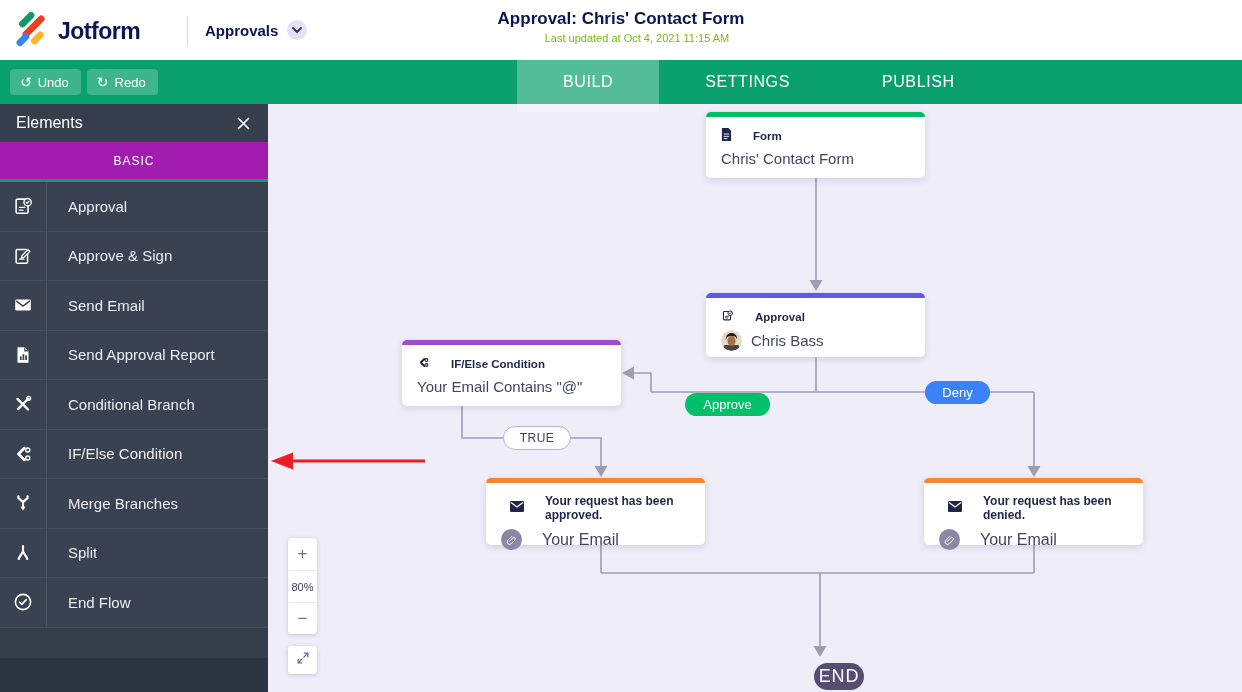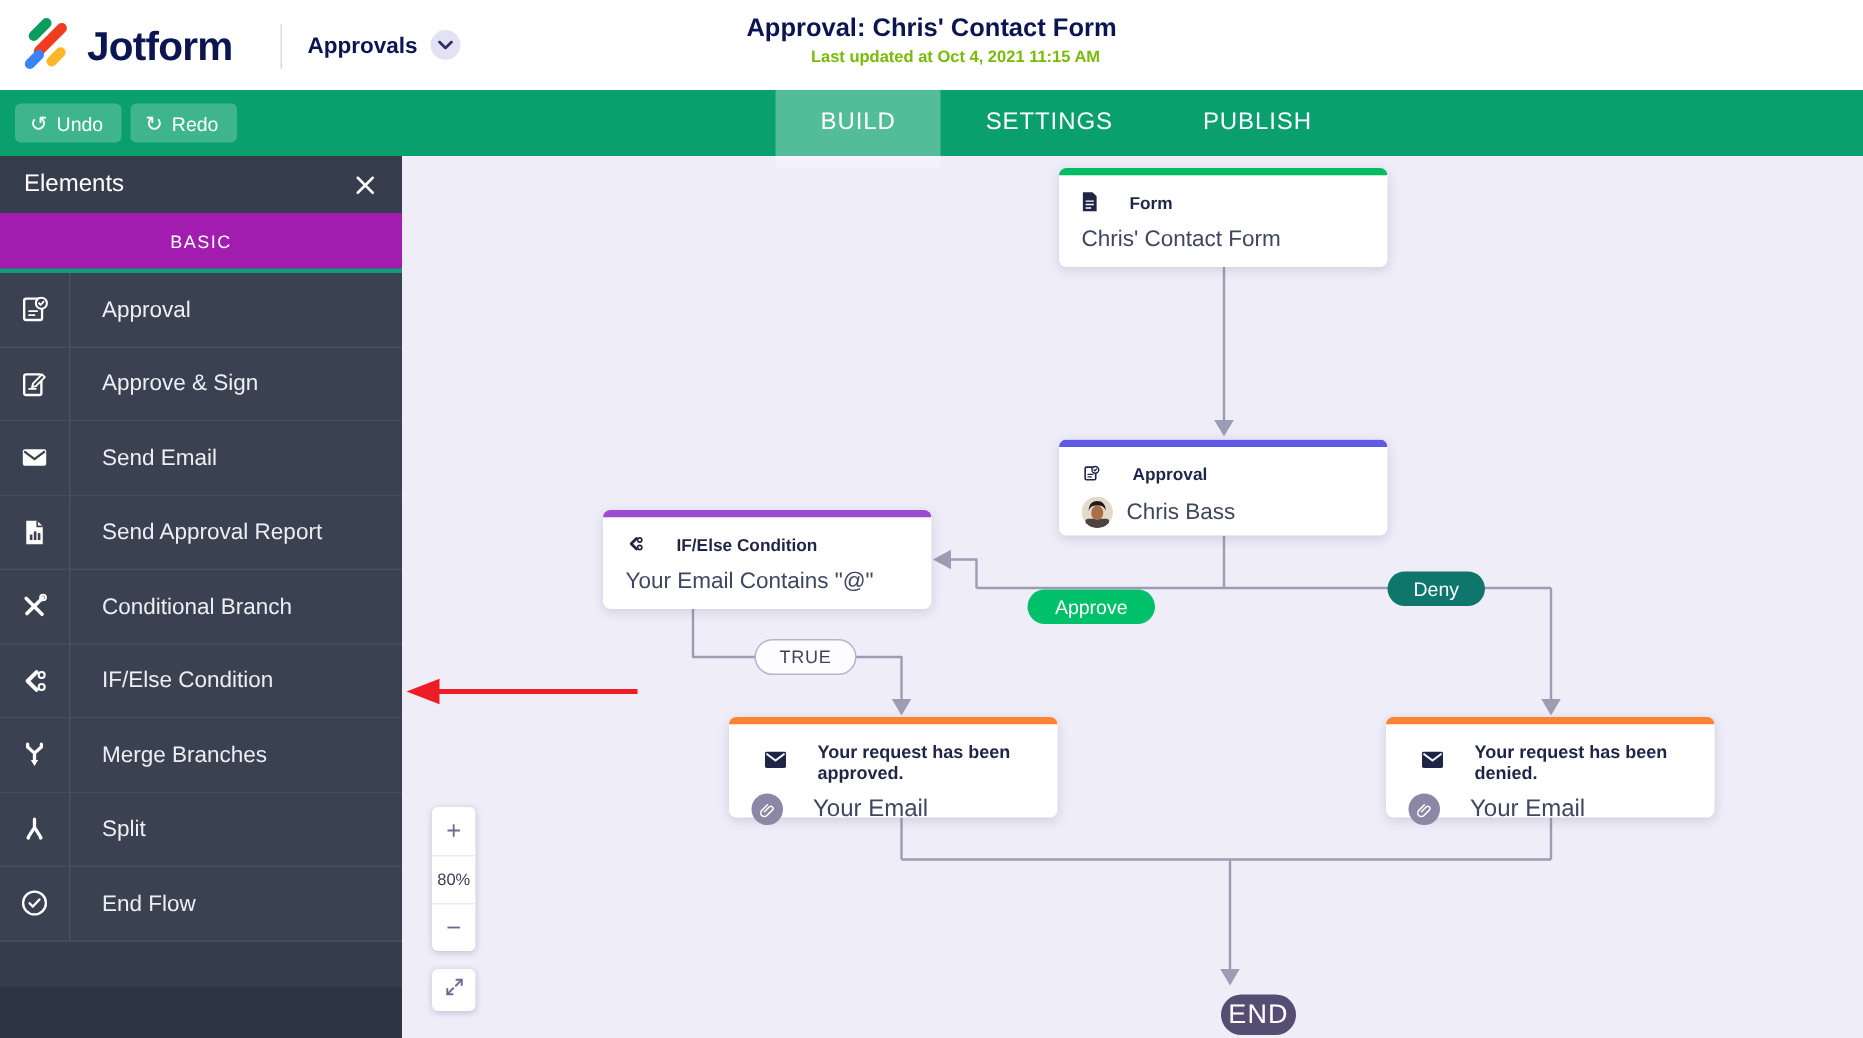--- a/index.html
+++ b/index.html
@@ -3,36 +3,36 @@
 <meta charset="utf-8">
 <style>
   * { margin:0; padding:0; box-sizing:border-box; }
   html,body { width:1242px; height:692px; overflow:hidden; }
   body { font-family:"Liberation Sans","DejaVu Sans",sans-serif; background:#fff; }
   .app { position:relative; width:1242px; height:692px; overflow:hidden; }
 
   
   .header { position:absolute; top:0; left:0; width:1242px; height:60px; background:#fff; z-index:10; }
   .brand { position:absolute; left:14px; top:10px; display:flex; align-items:center; gap:10px; cursor:pointer; }
-  .brand-text { font-size:27px; font-weight:800; color:#0a1551; letter-spacing:-0.5px; }
+  .brand-text { font-size:23px; font-weight:800; color:#0a1551; letter-spacing:-0.5px; }
   .header-divider { position:absolute; left:187px; top:16px; width:1px; height:30px; background:#d8dae6; }
   .workspace { position:absolute; left:205px; top:20px; display:flex; align-items:center; gap:9px; cursor:pointer; }
   .workspace-label { font-size:15px; font-weight:700; color:#0a1551; }
   .chev-circle { width:20px; height:20px; border-radius:50%; background:#e4e1f5; display:flex; align-items:center; justify-content:center; }
   .title-block { position:absolute; left:0; right:0; top:9px; text-align:center; pointer-events:none; }
   .page-title { font-size:17px; font-weight:700; color:#0a1551; }
-  .page-subtitle { margin-top:3px; font-size:11px; font-weight:700; color:#78bb07;margin-left:32px; }
+  .page-subtitle { margin-top:3px; font-size:11px; font-weight:400; color:#78bb07;margin-left:32px; }
 
   
   .toolbar { position:absolute; top:60px; left:0; width:1242px; height:44px; background:#0aa06e; z-index:10; }
   .history-btns { position:absolute; left:10px; top:9px; display:flex; gap:6px; }
   .hbtn { display:flex; align-items:center; gap:6px; height:26px; padding:0 12px 0 10px; border-radius:4px; background:rgba(255,255,255,0.22); color:#fff; font-size:13px; cursor:pointer; }
   .hbtn .glyph { font-size:14px; line-height:1; }
   .tabs { position:absolute; left:517px; top:0; height:44px; display:flex; }
-  .tab { height:52px; line-height:44px; padding:0 30px; color:#fff; font-size:16px; letter-spacing:0.6px; cursor:pointer; }
+  .tab { height:52px; line-height:44px; padding:0 46px; color:#fff; font-size:16px; letter-spacing:0.6px; cursor:pointer; }
   .tab.active { background:rgba(255,255,255,0.3); }
 
   
   .sidebar { position:absolute; top:104px; left:0; width:268px; height:588px; background:#363d4c; z-index:10; display:flex; flex-direction:column; }
   .sb-header { height:38px; display:flex; align-items:center; justify-content:space-between; padding:0 16px; flex:none; }
   .sb-title { color:#fff; font-size:16px; }
   .sb-close { width:18px; height:18px; display:flex; align-items:center; justify-content:center; cursor:pointer; }
   .sb-section { height:40px; flex:none; background:#a21caf; border-bottom:3px solid #0b9e6e; color:#fff; font-size:12px; letter-spacing:1px; display:flex; align-items:center; justify-content:center; }
   .sb-item { height:49.5px; flex:none; display:flex; align-items:stretch; background:#3a4150; border-bottom:1px solid rgba(255,255,255,0.07); cursor:pointer; }
   .sb-item .icon-cell { width:47px; flex:none; display:flex; align-items:center; justify-content:center; border-right:1px solid rgba(255,255,255,0.09); }
@@ -348,21 +348,21 @@
         <span class="clip-circle">
           <svg width="12" height="12" viewBox="0 0 18 18">
               <path d="M5.4 10.8l5-5a2.2 2.2 0 0 1 3.1 3.1l-5.6 5.6a3.6 3.6 0 0 1-5.1-5.1l5.6-5.6" fill="none" stroke="#fff" stroke-width="1.5" stroke-linecap="round"></path>
             </svg>
         </span>
         <span>Your Email</span>
       </div>
     </div>
 
     <div class="pill pill-approve" style="background-color: rgb(0, 192, 105); margin-top: 12px;">Approve</div>
-    <div class="pill pill-deny" style="background-color: #0f766e;">Deny</div>
+    <div class="pill pill-deny" style="background-color: #3b82f6;">Deny</div>
     <div class="pill pill-true">TRUE</div>
     <div class="pill pill-end" style="background-color: rgb(85, 78, 114);">END</div>
 
     <div class="zoom-panel">
       <div class="zoom-cell">+</div>
       <div class="zoom-cell zoom-level">80%</div>
       <div class="zoom-cell">−</div>
     </div>
     <div class="expand-btn">
       <span>

